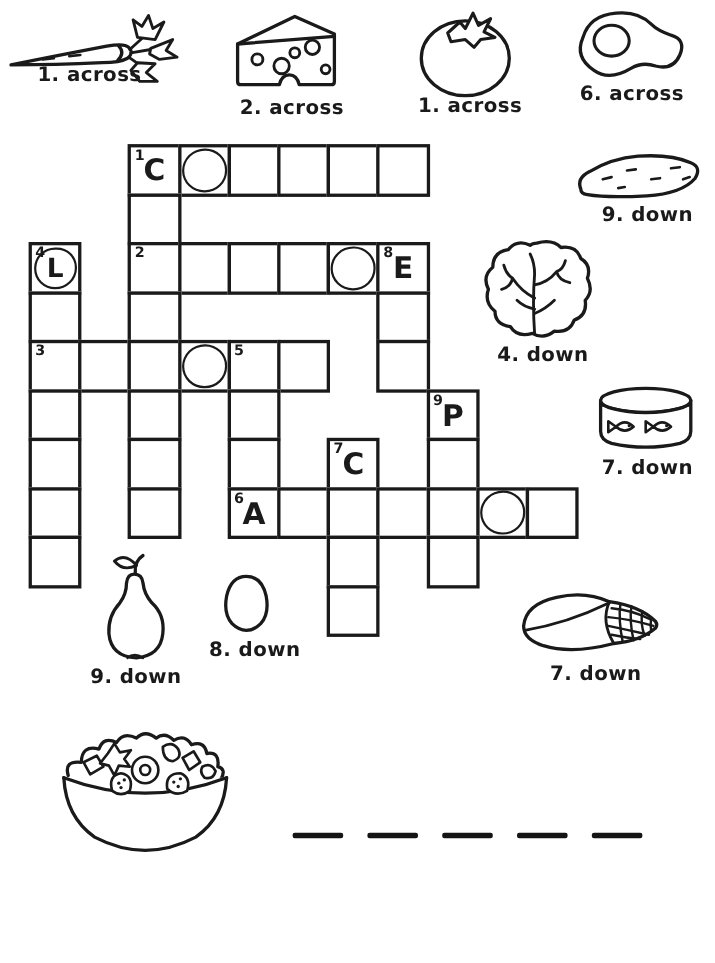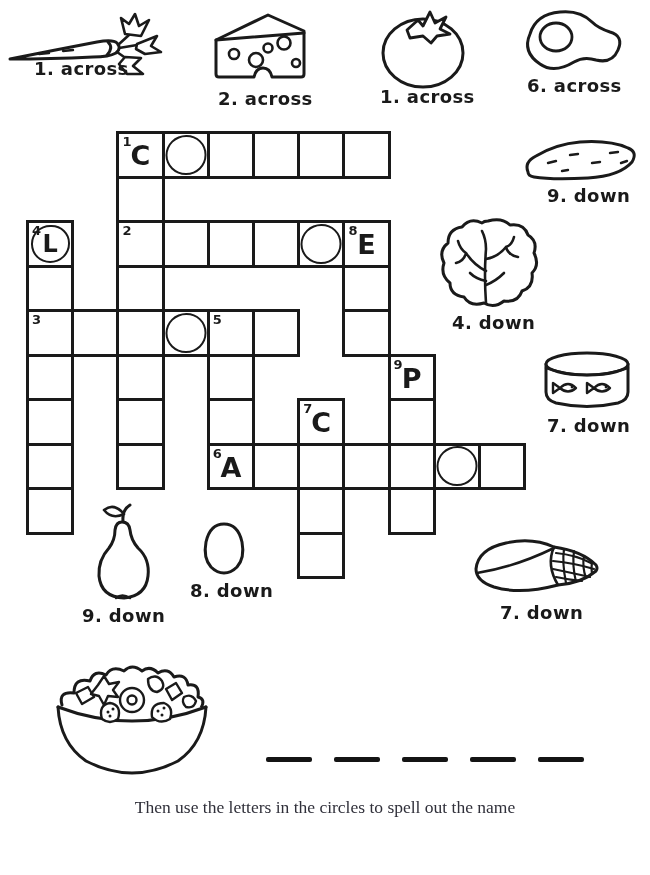--- a/index.html
+++ b/index.html
@@ -267,14 +267,13 @@
 
 <div id="answer-blanks">
     <div class="dash"></div>
     <div class="dash"></div>
     <div class="dash"></div>
     <div class="dash"></div>
     <div class="dash"></div>
   </div>
 
 <div id="instructions">
-  <div>Then use the letters in the circles to spell out the name</div>
 </div>
 
 </body></html>

